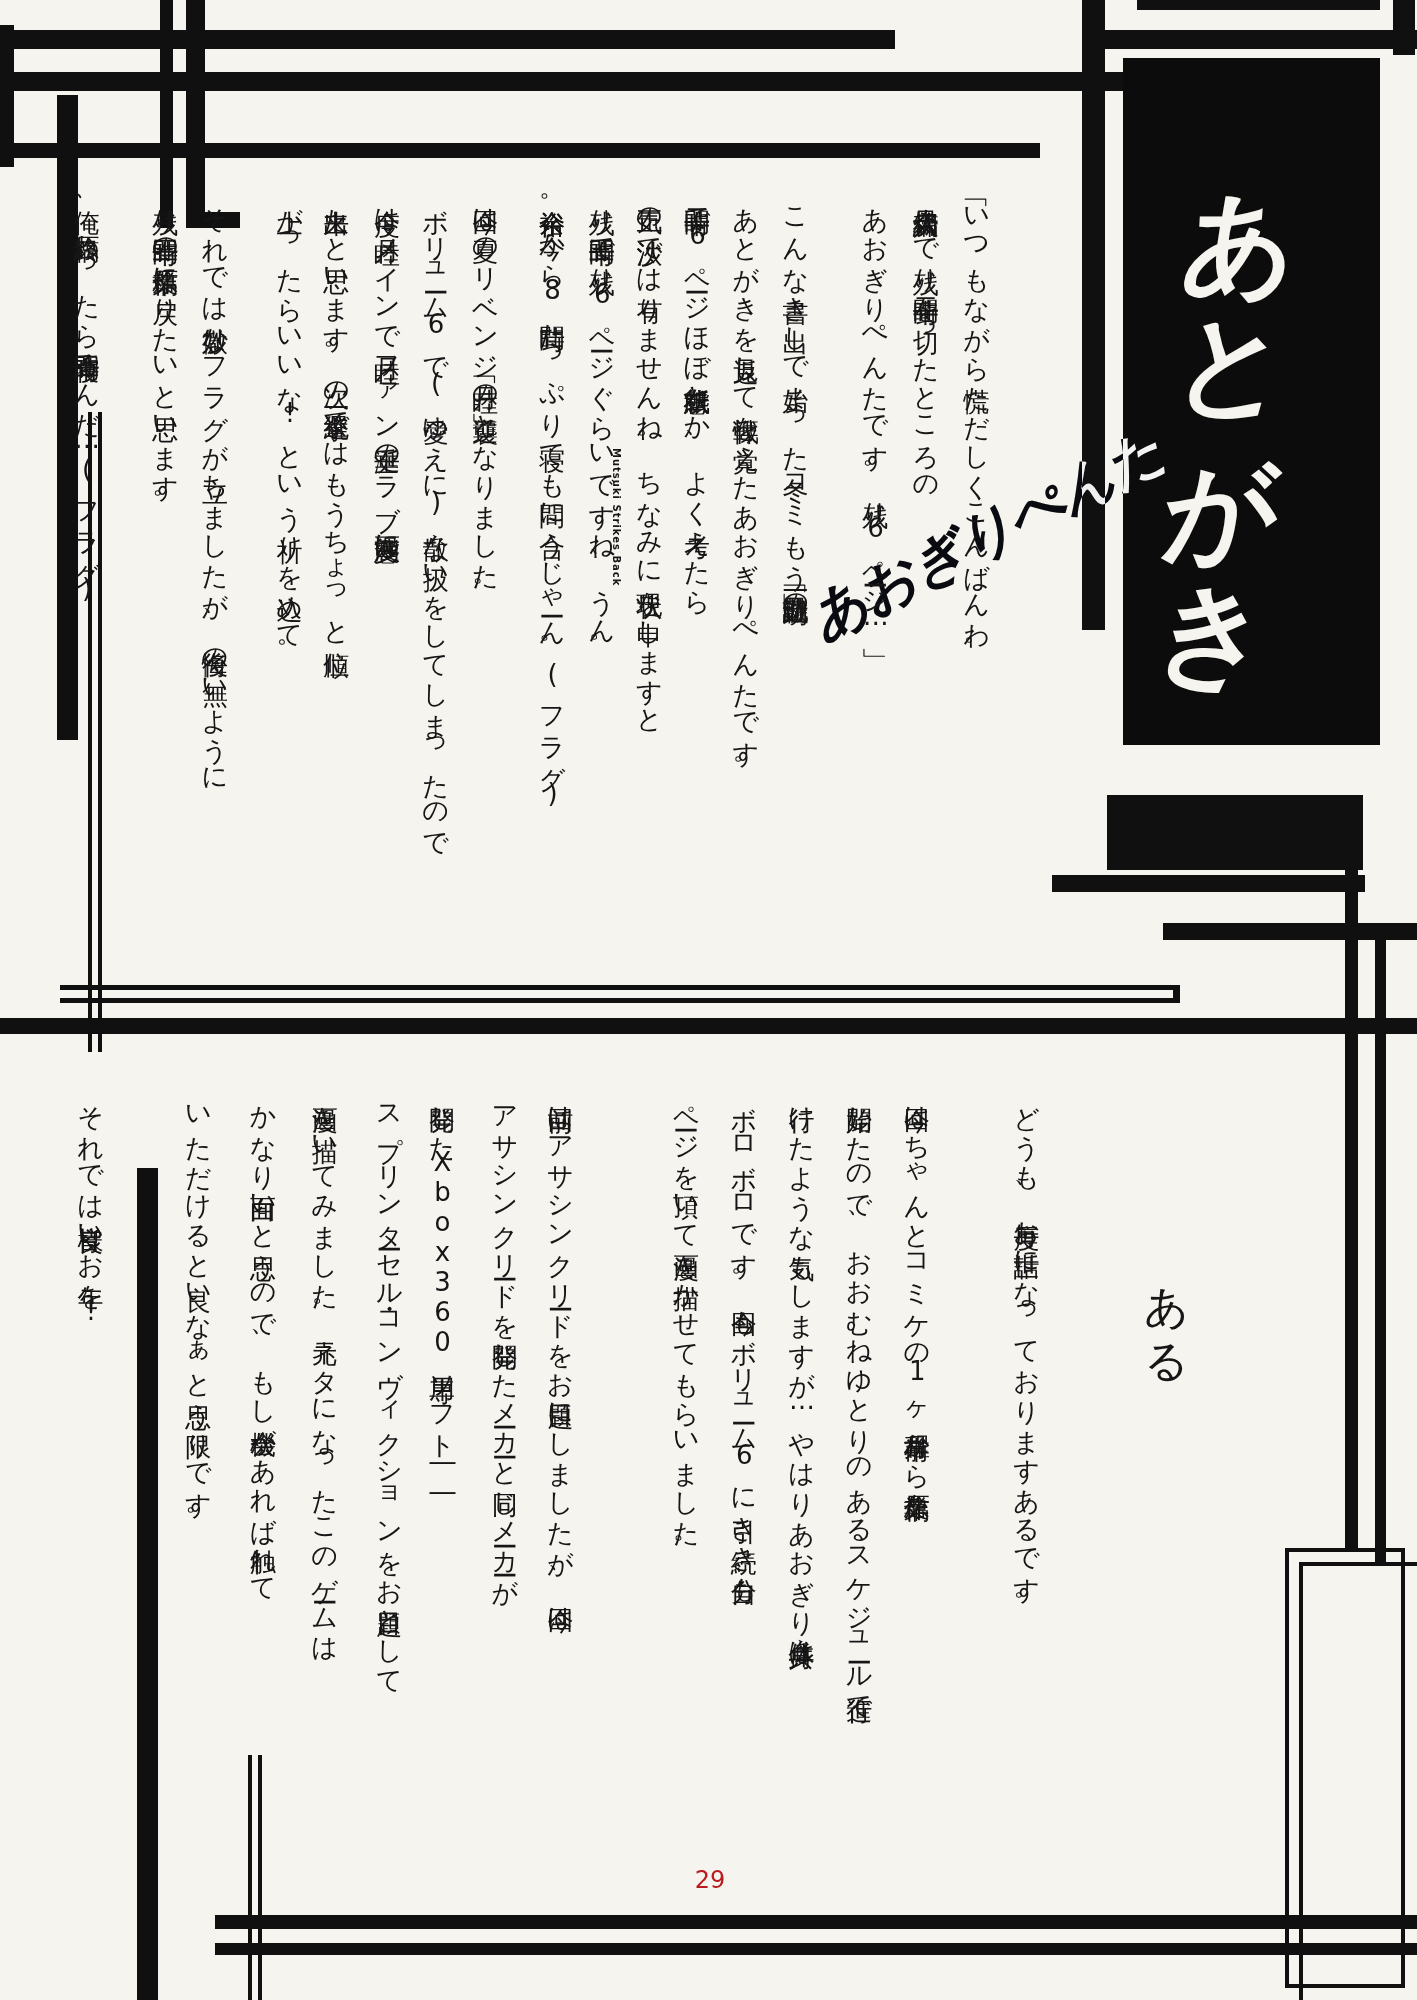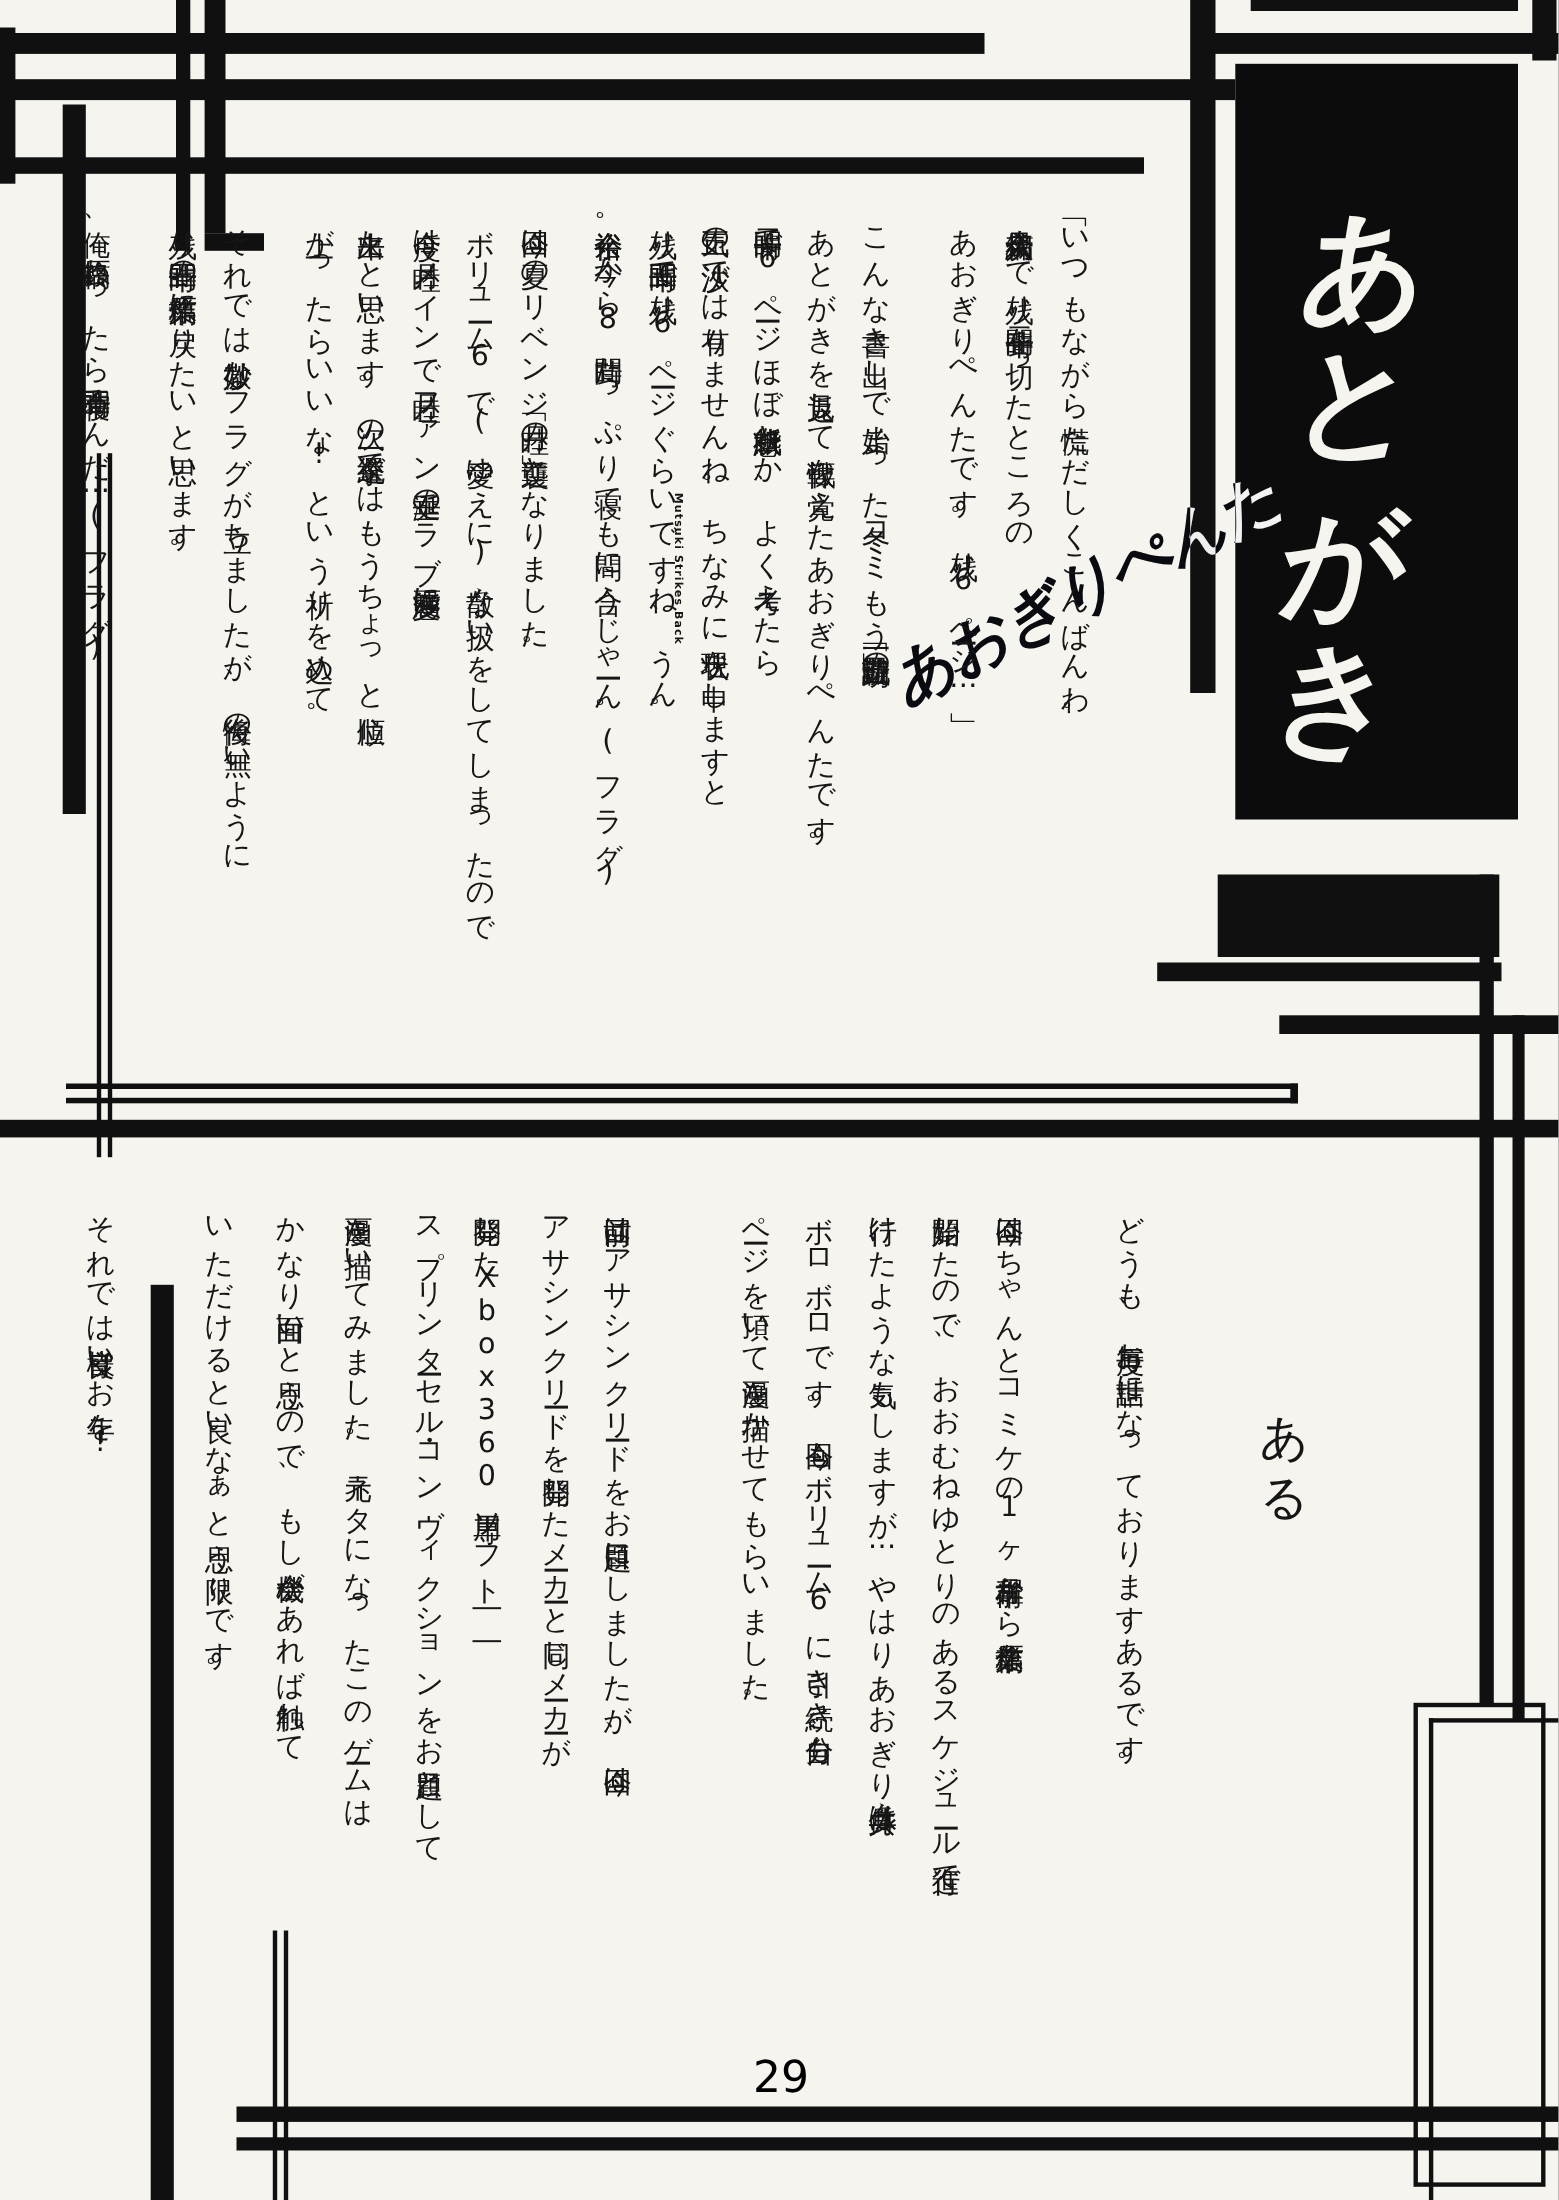--- a/index.html
+++ b/index.html
@@ -81,21 +81,21 @@
     writing-mode:vertical-rl;text-orientation:upright;
     font-size:44px;letter-spacing:6px;
   }
   #furigana{
     position:absolute;left:611px;top:448px;height:140px;
     writing-mode:vertical-rl;text-orientation:sideways;
     font-size:10px;letter-spacing:1px;font-weight:bold;
   }
   #page-number{
     position:absolute;left:668px;top:1866px;width:84px;
-    text-align:center;font-size:40px;color:#000000;
+    text-align:center;font-size:24px;color:#b91c1c;
   }
 </style>
 </head>
 <body>
 
 <div id="page">
 
   <div class="deco" id="d-edge"></div>
   <div class="deco" id="d-h1a"></div>
   <div class="deco" id="d-h1b"></div>

